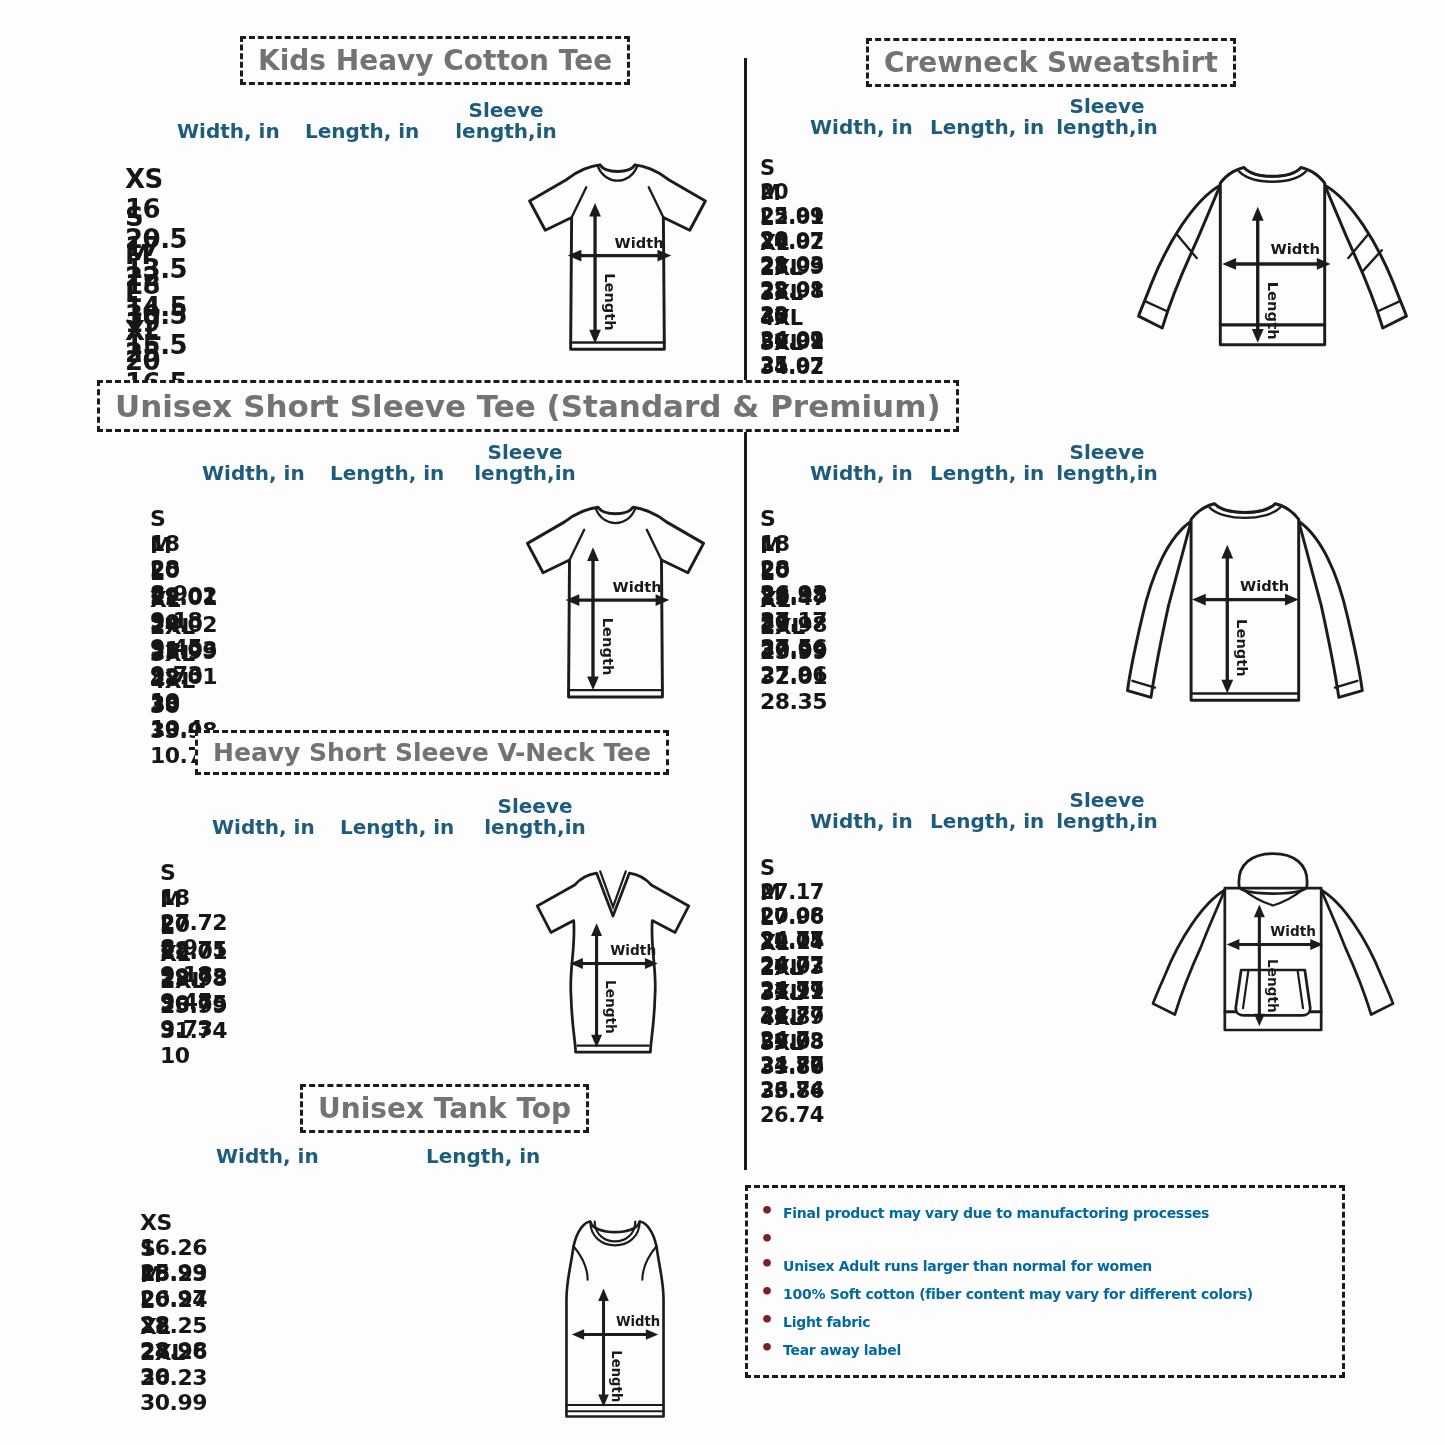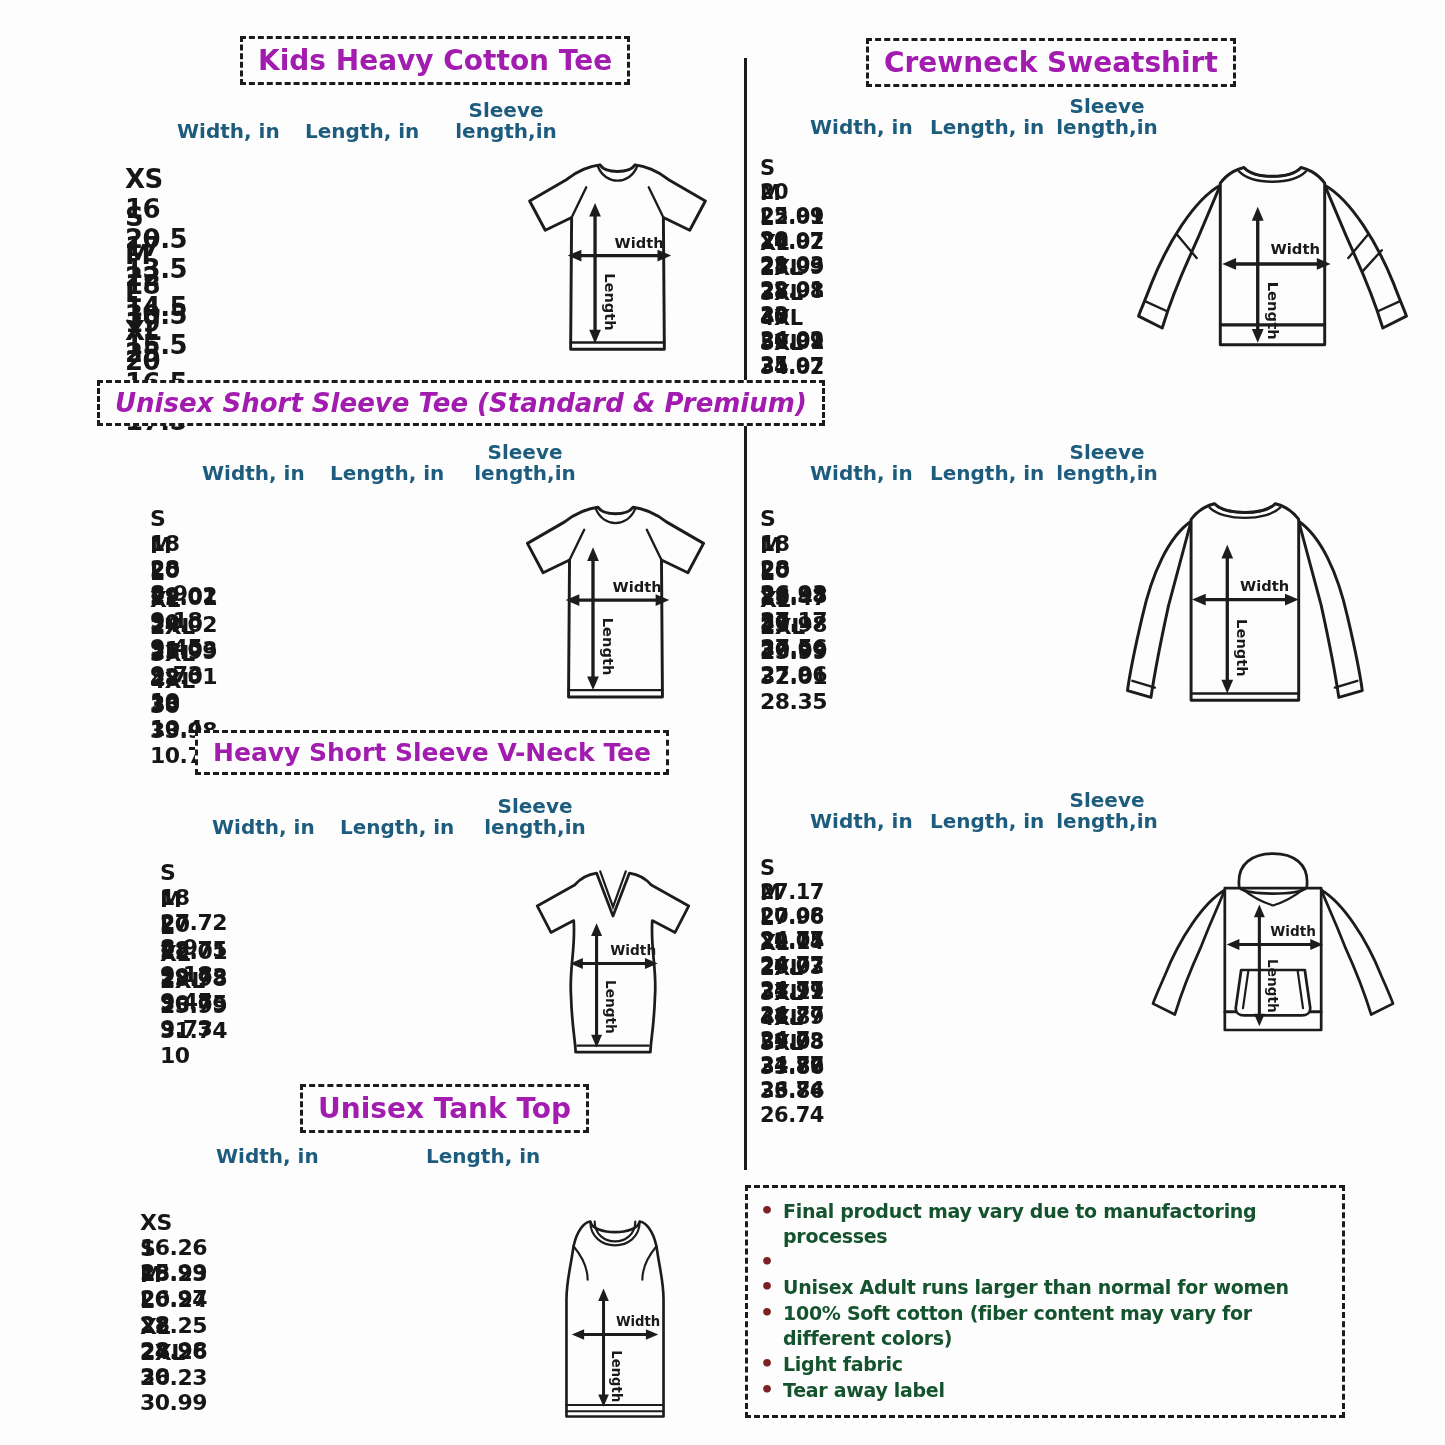--- a/index.html
+++ b/index.html
@@ -6,23 +6,23 @@
   #page{
     position:relative;width:1445px;height:1445px;background:#fdfdfd;
     font-family:"DejaVu Sans",sans-serif;overflow:hidden;color:#181818;
   }
   .panel{position:absolute;}
   .title-box{
     position:absolute;border:3px dashed #1b1b1b;padding:5px 15px;
     white-space:nowrap;background:#fdfdfd;
   }
   .title{
-    font-size:28px;font-weight:bold;color:#a21caf;letter-spacing:0px;
-  }
-  .panel-ss .title{font-size:26px;font-style:italic;}
+    font-size:28px;font-weight:bold;color:#737373;letter-spacing:0px;
+  }
+  .panel-ss .title{font-size:31px;}
   .panel-vneck .title{font-size:25px;}
   .thead,.tbody{position:absolute;}
   .thead{display:grid;align-items:end;}
   .trow{display:grid;align-items:baseline;}
   .cell{display:block;}
   .h{
     color:#1e5c7e;font-weight:bold;font-size:20px;line-height:1.05;
   }
   .h.sleeve{text-align:center;max-width:106px;}
   .size-cell,.val-cell{
@@ -46,21 +46,21 @@
   svg.garment .ahead{fill:#1c1c1c;stroke:none;}
   svg.garment .dlabel{
     font-family:"DejaVu Sans",sans-serif;font-size:15px;font-weight:bold;fill:#1a1a1a;
   }
   #divider{position:absolute;background:#1a1a1a;}
   #notes-box{
     position:absolute;border:3px dashed #1b1b1b;padding:10px 14px 12px 12px;background:#fdfdfd;
   }
   .note-line{display:flex;align-items:baseline;line-height:25px;}
   .bullet{color:#7c2024;font-size:22px;margin-right:9px;font-weight:bold;}
-  .note-text{font-size:19px;font-weight:bold;color:#14532d;letter-spacing:-0.3px;}
+  .note-text{font-size:14px;font-weight:bold;color:#0369a1;letter-spacing:-0.3px;}
 </style>
 </head>
 <body>
 
 <div id="page">
 
   <div id="divider" style="left:744px;top:58px;width:3px;height:1112px;"></div>
 
   <section class="panel panel-kids" style="left:95px;top:36px;width:645px;height:336px;">
     <div class="title-box" style="left:145px;top:0;">

